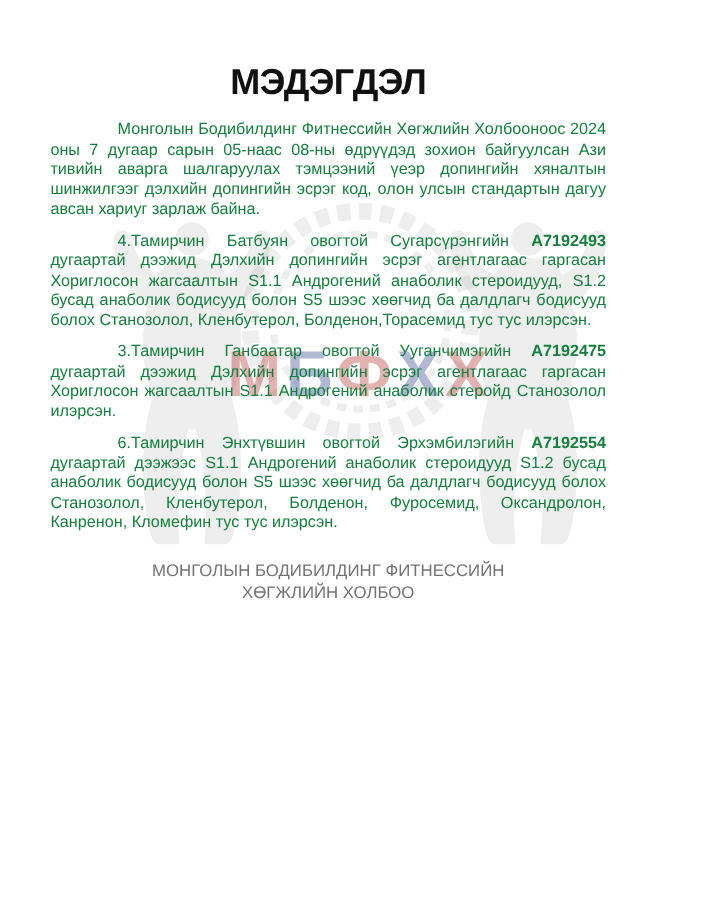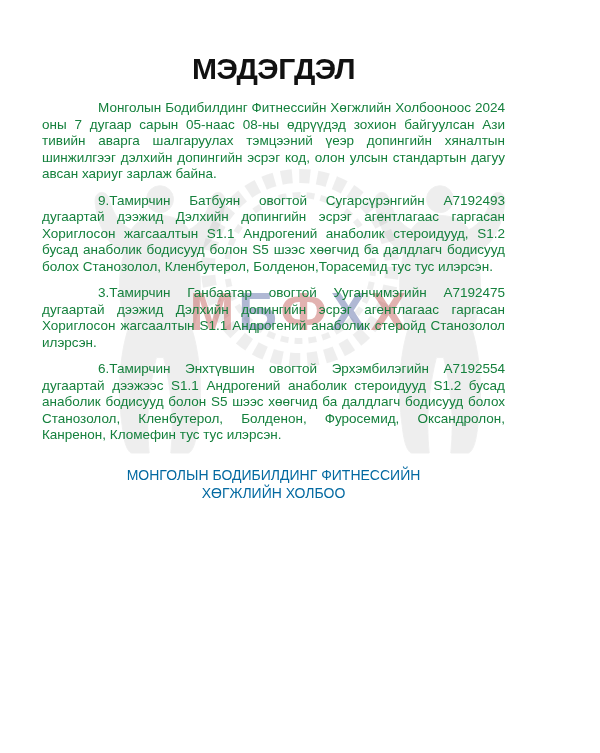--- a/index.html
+++ b/index.html
@@ -52,27 +52,27 @@
     color:#111;
   }
   p.body-par{
     margin:0 0 10px 0;
     font-size:13.5px;
     line-height:16.5px;
     text-align:justify;
     text-indent:56px;
     color:#15803d;
   }
-  p.body-par b{ font-weight:400; }
+  p.body-par b{ font-weight:700; }
   .signature{
     margin-top:22px;
     text-align:center;
     font-size:14px;
     line-height:18px;
-    color:#0369a1;
+    color:#737373;
   }
 </style>
 </head>
 <body>
 
 <div class="page">
 
   <svg class="watermark" viewBox="0 0 480 400" xmlns="http://www.w3.org/2000/svg">
     <g class="wm-gray">
       <circle class="wm-ring" cx="240" cy="128" r="92" stroke-width="14" stroke-dasharray="11 7"></circle>
@@ -93,21 +93,21 @@
       <tspan class="wl-red">М</tspan><tspan class="wl-blue">Б</tspan><tspan class="wl-red">Ф</tspan><tspan class="wl-blue">Х</tspan><tspan class="wl-red">Х</tspan>
     </text>
   </svg>
 
   <div class="content">
 
     <h1 class="doc-title">МЭДЭГДЭЛ</h1>
 
     <p class="body-par">Монголын Бодибилдинг Фитнессийн Хөгжлийн Холбооноос 2024 оны 7 дугаар сарын 05-наас 08-ны өдрүүдэд зохион байгуулсан Ази тивийн аварга шалгаруулах тэмцээний үеэр допингийн хяналтын шинжилгээг дэлхийн допингийн эсрэг код, олон улсын стандартын дагуу авсан хариуг зарлаж байна.</p>
 
-    <p class="body-par"><span>9.Тамирчин Батбуян овогтой Сугарсүрэнгийн </span><b>А7192493</b><span> дугаартай дээжид Дэлхийн допингийн эсрэг агентлагаас гаргасан Хориглосон жагсаалтын S1.1 Андрогений анаболик стероидууд, S1.2 бусад анаболик бодисууд болон S5 шээс хөөгчид ба далдлагч бодисууд болох Станозолол, Кленбутерол, Болденон,Торасемид тус тус илэрсэн.</span></p>
+    <p class="body-par"><span>4.Тамирчин Батбуян овогтой Сугарсүрэнгийн </span><b>А7192493</b><span> дугаартай дээжид Дэлхийн допингийн эсрэг агентлагаас гаргасан Хориглосон жагсаалтын S1.1 Андрогений анаболик стероидууд, S1.2 бусад анаболик бодисууд болон S5 шээс хөөгчид ба далдлагч бодисууд болох Станозолол, Кленбутерол, Болденон,Торасемид тус тус илэрсэн.</span></p>
 
 
     <p class="body-par"><span>3.Тамирчин Ганбаатар овогтой Ууганчимэгийн </span><b>А7192475</b><span> дугаартай дээжид Дэлхийн допингийн эсрэг агентлагаас гаргасан Хориглосон жагсаалтын S1.1 Андрогений анаболик стеройд Станозолол илэрсэн.</span></p>
 
     <p class="body-par"><span>6.Тамирчин Энхтүвшин овогтой Эрхэмбилэгийн </span><b>А7192554</b><span> дугаартай дээжээс S1.1 Андрогений анаболик стероидууд S1.2 бусад анаболик бодисууд болон S5 шээс хөөгчид ба далдлагч бодисууд болох Станозолол, Кленбутерол, Болденон, Фуросемид, Оксандролон, Канренон, Кломефин тус тус илэрсэн.</span></p>
 
     <div class="signature">
       <div>МОНГОЛЫН БОДИБИЛДИНГ ФИТНЕССИЙН</div>
       <div>ХӨГЖЛИЙН ХОЛБОО</div>
     </div>

